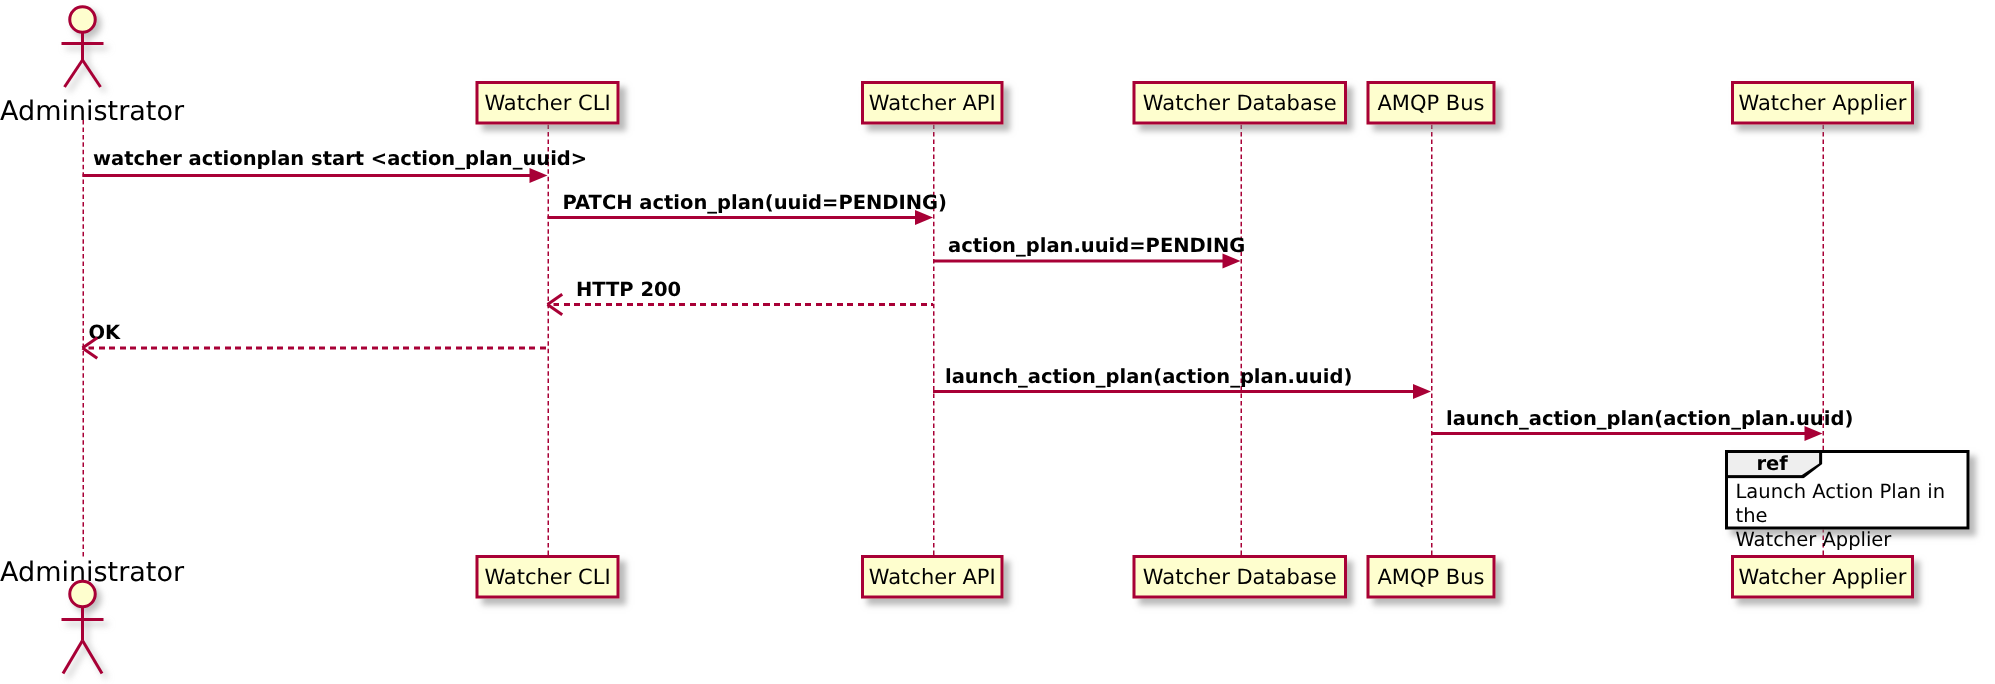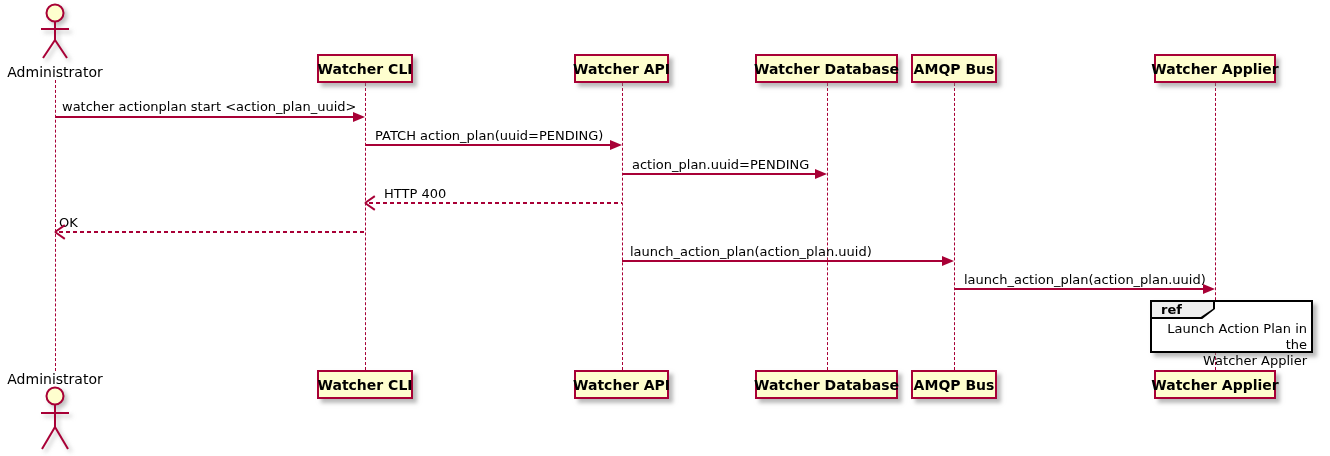--- a/index.html
+++ b/index.html
@@ -22,31 +22,31 @@
     position:absolute;width:0;
     border-left:1px dashed var(--crimson);
   }
   
   .pbox{
     position:absolute;height:29px;
     background:var(--fill);
     border:2px solid var(--crimson);
     box-shadow:4px 4px 4px rgba(130,130,130,.55);
     display:flex;align-items:center;justify-content:center;
-    font-size:14px;white-space:nowrap;font-weight:bold;
+    font-size:14px;white-space:nowrap;
   }
   
   .actor-label{
     position:absolute;width:110px;text-align:center;
-    font-size:14px;white-space:nowrap;
+    font-size:18px;white-space:nowrap;
   }
   .actor-svg{position:absolute;filter:drop-shadow(3px 3px 2px rgba(130,130,130,.5));}
   
   .mlabel{
-    position:absolute;font-size:13px;white-space:nowrap;
+    position:absolute;font-size:13px;white-space:nowrap;font-weight:bold;
   }
   .mline{
     position:absolute;height:2px;background:var(--crimson);
   }
   .mline.dotted{
     background:repeating-linear-gradient(90deg,var(--crimson) 0 4px,transparent 4px 7px);
   }
   .tri-r{
     position:absolute;width:0;height:0;
     border-left:12px solid var(--crimson);
@@ -68,25 +68,25 @@
   }
   .ref-tab{
     position:absolute;left:-1px;top:-1px;width:64px;height:18px;
     background:#000;
     clip-path:polygon(0 0,100% 0,100% 45%,80% 100%,0 100%);
   }
   .ref-tab-inner{
     position:absolute;left:1px;top:1px;width:61px;height:15px;
     background:var(--refgray);
     clip-path:polygon(0 0,100% 0,100% 45%,80% 100%,0 100%);
-    font-size:13px;font-weight:bold;line-height:15px;padding-left:9px;
+    font-size:13px;font-weight:bold;line-height:15px;padding-left:19px;
   }
   .ref-body{
     position:absolute;left:0;top:17px;right:0;
-    padding:2px 4px 0 5px;font-size:13px;line-height:16px;text-align:right;
+    padding:2px 4px 0 5px;font-size:13px;line-height:16px;
   }
 </style>
 </head>
 <body>
 
 <div class="diagram">
 
   <div class="lifeline" style="left:55px;top:80px;height:291px"></div>
   <div class="lifeline" style="left:365px;top:83px;height:287px"></div>
   <div class="lifeline" style="left:622px;top:83px;height:287px"></div>
@@ -131,21 +131,21 @@
     <div class="tri-r" style="left:610px;top:140px"></div>
   </div>
 
   <div>
     <div class="mlabel" style="left:632px;top:157px">action_plan.uuid=PENDING</div>
     <div class="mline" style="left:622px;top:173px;width:195px"></div>
     <div class="tri-r" style="left:815px;top:169px"></div>
   </div>
 
   <div>
-    <div class="mlabel" style="left:384px;top:186px">HTTP 400</div>
+    <div class="mlabel" style="left:384px;top:186px">HTTP 200</div>
     <div class="mline dotted" style="left:369px;top:202px;width:253px"></div>
     <div class="vee-l" style="left:365px;top:197px"></div>
   </div>
 
   <div>
     <div class="mlabel" style="left:59px;top:215px">OK</div>
     <div class="mline dotted" style="left:59px;top:231px;width:306px"></div>
     <div class="vee-l" style="left:55px;top:226px"></div>
   </div>
 

